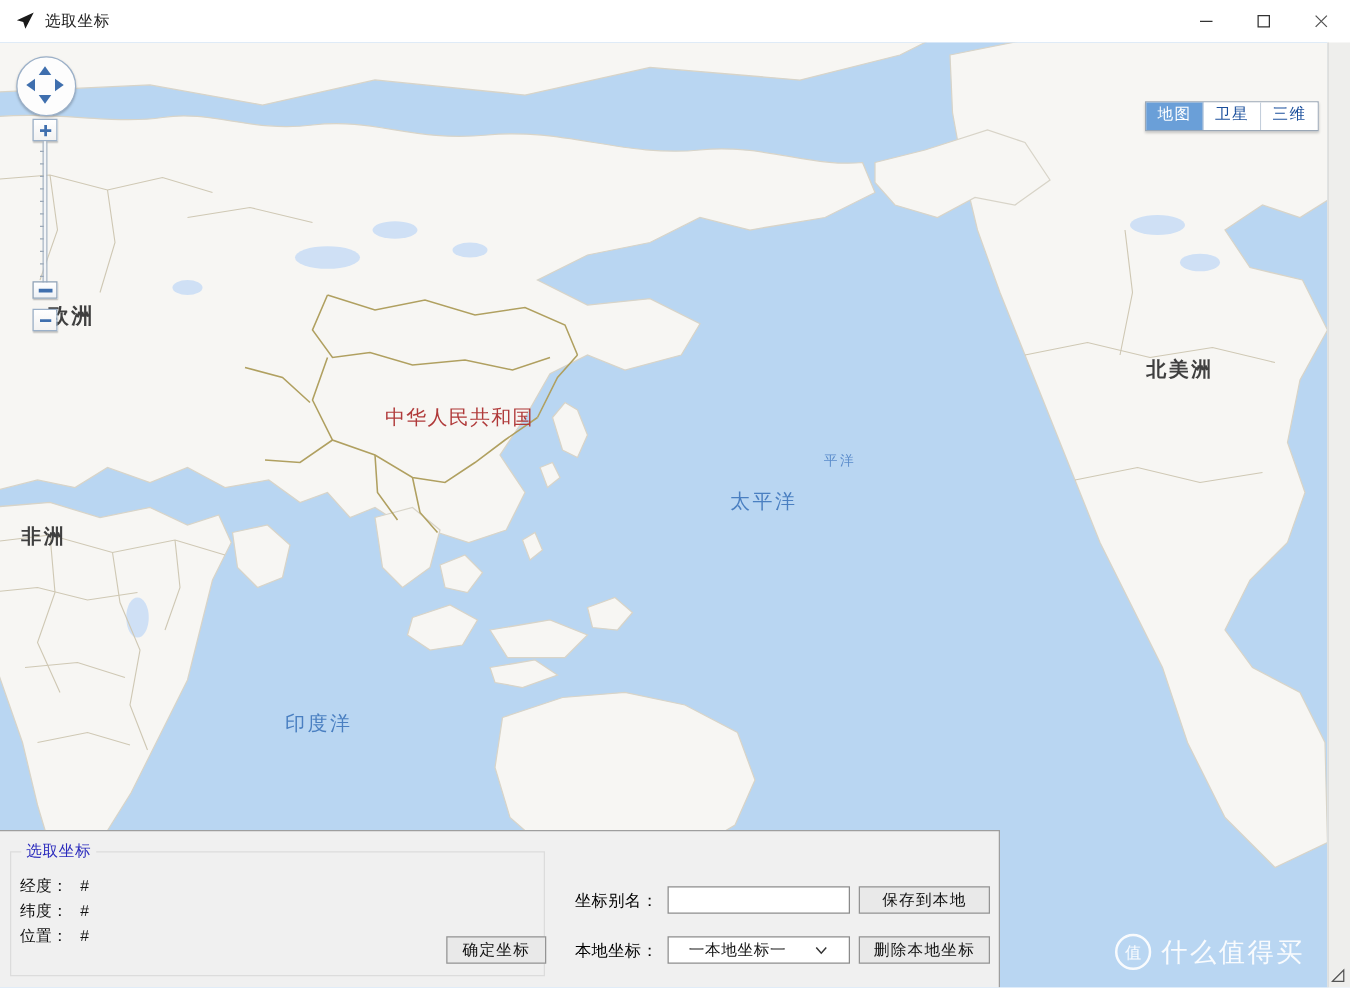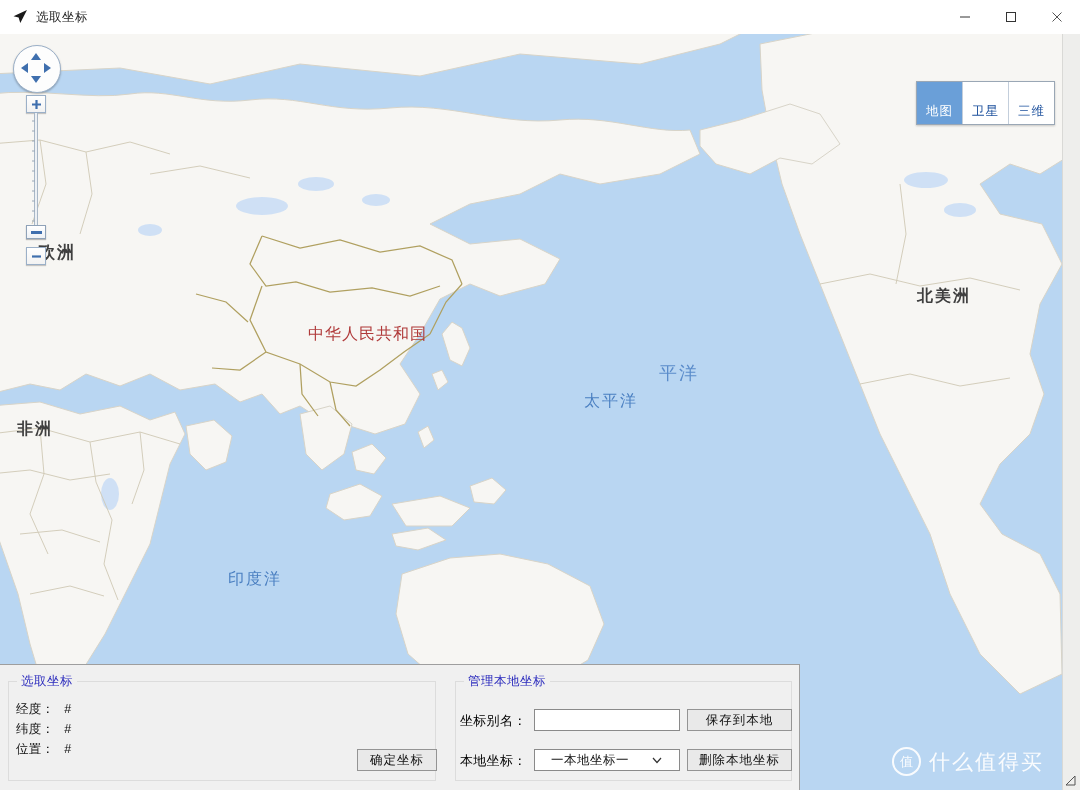--- a/index.html
+++ b/index.html
@@ -24,21 +24,21 @@
   .mapwrap{position:absolute;left:0;top:34px;width:1062px;height:756px;overflow:hidden;background:#b9d6f2;}
   .rightstrip{position:absolute;left:1062px;top:34px;width:18px;height:756px;background:#eeeeec;border-left:1px solid #d9d9d6;box-sizing:border-box;}
   .resize-grip{position:absolute;right:2px;bottom:2px;width:15px;height:15px;display:flex;align-items:center;justify-content:center;}
   .mapsvg{position:absolute;left:0;top:0;}
 
   
   .mlabel{position:absolute;white-space:nowrap;pointer-events:none;}
   .lbl-cn{color:#b03a3a;font-size:16px;letter-spacing:1px;}
   .lbl-cont{color:#3f3f3f;font-size:16px;letter-spacing:2px;font-weight:600;}
   .lbl-ocean{color:#4a7fc1;font-size:16px;letter-spacing:2px;}
-  .lbl-ocean-sm{color:#5b8ccb;font-size:18px;letter-spacing:2px;text-align:center;}
+  .lbl-ocean-sm{color:#5b8ccb;font-size:11px;letter-spacing:2px;text-align:center;}
   .lbl-eu{color:#3f3f3f;font-size:17px;letter-spacing:2px;font-weight:600;margin-top:12px;}
 
   
   .searchrow{position:absolute;left:0;top:36px;height:26px;display:flex;align-items:center;}
   .search-label{font-size:12.5px;color:#1a1a1a;margin-left:64px;letter-spacing:.3px;}
   .search-input{
     width:338px;height:22px;margin-left:2px;border:1px solid #8a8a8a;background:#fff;
     font-family:"Liberation Sans",sans-serif;font-size:12.5px;color:#111;padding:0 4px;box-sizing:border-box;outline:none;
   }
 
@@ -57,21 +57,21 @@
   .ztrack .ticks{position:absolute;left:6px;top:2px;width:8px;height:116px;}
   .zhandle{position:absolute;left:0;top:112px;width:20px;height:14px;
         background:linear-gradient(#ffffff,#eef1f5);border:1px solid #8fa2b8;box-sizing:border-box;
         display:flex;align-items:center;justify-content:center;box-shadow:0 1px 1px rgba(0,0,0,.25);}
   .zhandle i{display:block;width:11px;height:3px;background:#3f6fae;}
   .zminus{margin-top:14px;}
 
   
   .maptypes{position:absolute;right:7px;top:47px;display:flex;
             border:1px solid #9aa7b5;background:#fff;box-shadow:0 1px 2px rgba(0,0,0,.2);}
-  .mt{padding:21px 9px 4px;font-size:12.5px;color:#1b4f9c;background:#ffffff;border-right:1px solid #c3cedb;letter-spacing:1px;}
+  .mt{padding:1px 9px 4px;font-size:12.5px;color:#1b4f9c;background:#ffffff;border-right:1px solid #c3cedb;letter-spacing:1px;}
   .mt:last-child{border-right:none;}
   .mt.active{background:#6a9fd8;color:#ffffff;}
 
   
   .watermark{position:absolute;right:18px;bottom:14px;display:flex;align-items:center;gap:8px;opacity:.92;}
   .wm-logo{width:25px;height:25px;border-radius:50%;border:2px solid #ffffff;color:#fff;
            display:flex;align-items:center;justify-content:center;font-size:13px;}
   .wm-text{color:#ffffff;font-size:21px;letter-spacing:2px;}
 
   
@@ -306,23 +306,20 @@
       <div class="coordrow" style="left:16px;top:56px;">
         <span class="k">纬度：</span>
         <span class="v">#</span>
       </div>
       <div class="coordrow" style="left:16px;top:76px;">
         <span class="k">位置：</span>
         <span class="v">#</span>
       </div>
       <button class="btn btn-confirm">确定坐标</button>
 
-      <div class="group g-right">
-        <span class="group-title">管理本地坐标</span>
-      </div>
       <span class="fieldlabel alias-label">坐标别名：</span>
       <input class="alias-input" type="text" value="" style="">
       <button class="btn btn-save">保存到本地</button>
 
       <span class="fieldlabel local-label">本地坐标：</span>
       <div class="local-select">
         <span class="selval">一本地坐标一</span>
         <span class="chev">
           <svg width="10" height="7" viewBox="0 0 10 7">
               <path d="M1 1 L5 5.5 L9 1" fill="none" stroke="#333" stroke-width="1.2"></path>

